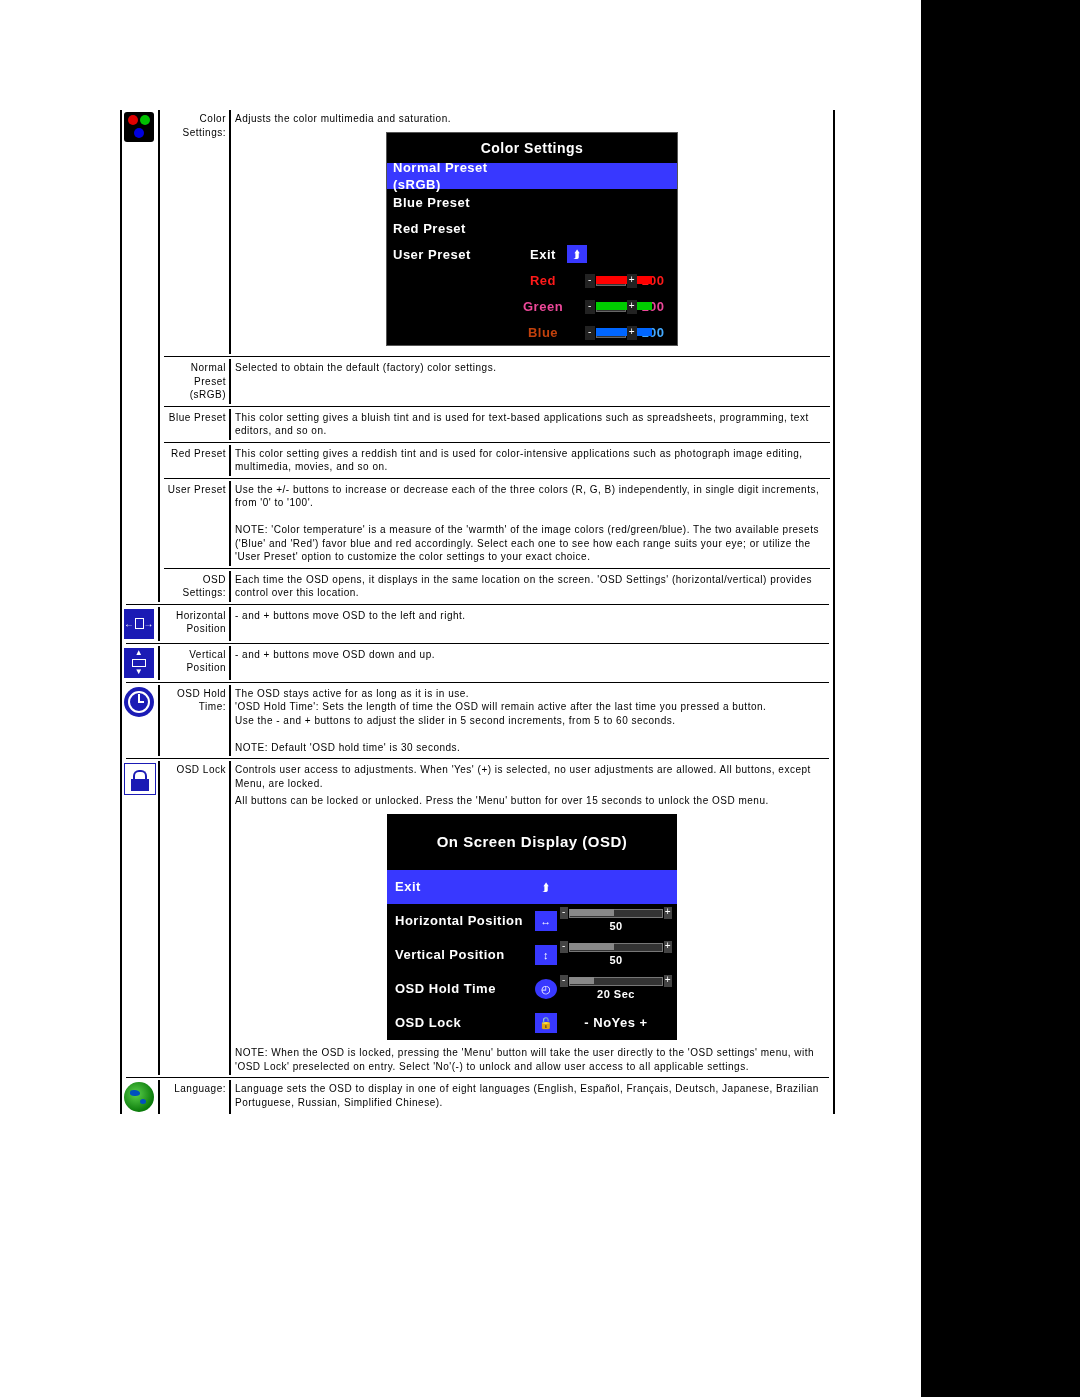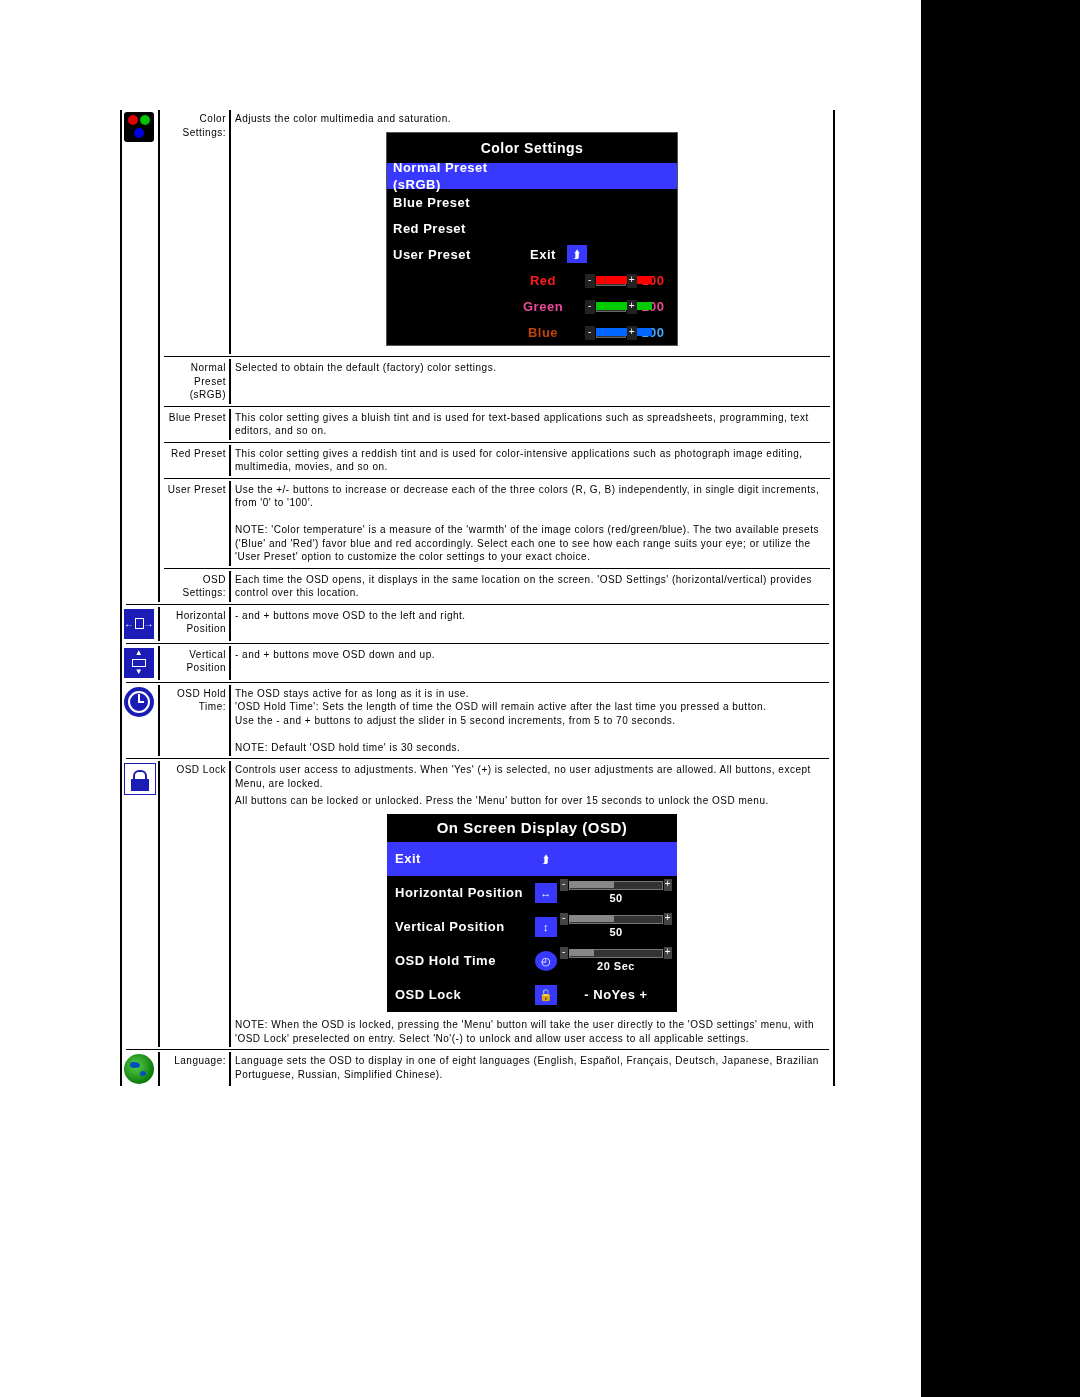--- a/index.html
+++ b/index.html
@@ -54,21 +54,21 @@
 .osd .slider .mn,.osd .slider .pl{position:absolute;top:0;width:10px;height:14px;background:#222;color:#fff;font-size:10px;text-align:center;line-height:12px}
 .osd .slider .mn{left:-6px}
 .osd .slider .pl{right:-6px}
 .osd .val{width:36px;text-align:center;font-weight:bold}
 .osd .val.blue{color:#4af}
 .red-t{color:#ff1a1a}
 .grn-t{color:#ec4899}
 .blu-t{color:#c2410c}
 
 .osd2{width:290px;margin:6px auto;background:#000;font-family:Arial,sans-serif;font-size:13px;color:#fff}
-.osd2 .title{text-align:center;font-weight:bold;padding:4px 0;font-size:15px}
+.osd2 .title{text-align:center;font-weight:bold;padding:18px 0;font-size:15px}
 .osd2 .row{display:flex;align-items:center;height:34px;padding:0 8px}
 .osd2 .row.sel{background:#3838ff}
 .osd2 .lab{width:140px;font-weight:bold;font-size:13px}
 .osd2 .ic2{width:22px;height:20px;background:#3838ff;margin-right:6px;display:flex;align-items:center;justify-content:center;font-size:11px;color:#fff}
 .osd2 .sliderwrap{flex:1;display:flex;flex-direction:column;align-items:center}
 .osd2 .slider2{width:100%;height:10px;position:relative}
 .osd2 .slider2 .bar{position:absolute;left:6px;right:6px;top:1px;height:7px;background:#333;border:1px solid #777}
 .osd2 .slider2 .fill{position:absolute;left:6px;top:1px;height:7px;background:#888}
 .osd2 .slider2 .mn,.osd2 .slider2 .pl{position:absolute;top:-1px;width:8px;height:12px;background:#444;color:#fff;font-size:10px;text-align:center;line-height:10px}
 .osd2 .slider2 .mn{left:-3px}.osd2 .slider2 .pl{right:-3px}
@@ -246,21 +246,21 @@
 <td class="iconcell">
               <div class="icon-sq ic-clock">
                 <span class="h"></span>
                 <span class="m"></span>
               </div>
             </td>
 <td class="namecell">OSD Hold Time:</td>
 <td class="desc">
   <div>The OSD stays active for as long as it is in use.</div>
   <div>'OSD Hold Time': Sets the length of time the OSD will remain active after the last time you pressed a button.</div>
-  <div>Use the - and + buttons to adjust the slider in 5 second increments, from 5 to 70 seconds.</div>
+  <div>Use the - and + buttons to adjust the slider in 5 second increments, from 5 to 60 seconds.</div>
   <br>
   <div>NOTE: Default 'OSD hold time' is 30 seconds.</div>
 </td>
 </tr>
 <tr>
             <td colspan="3">
               <div class="sep"></div>
             </td>
           </tr>
 

